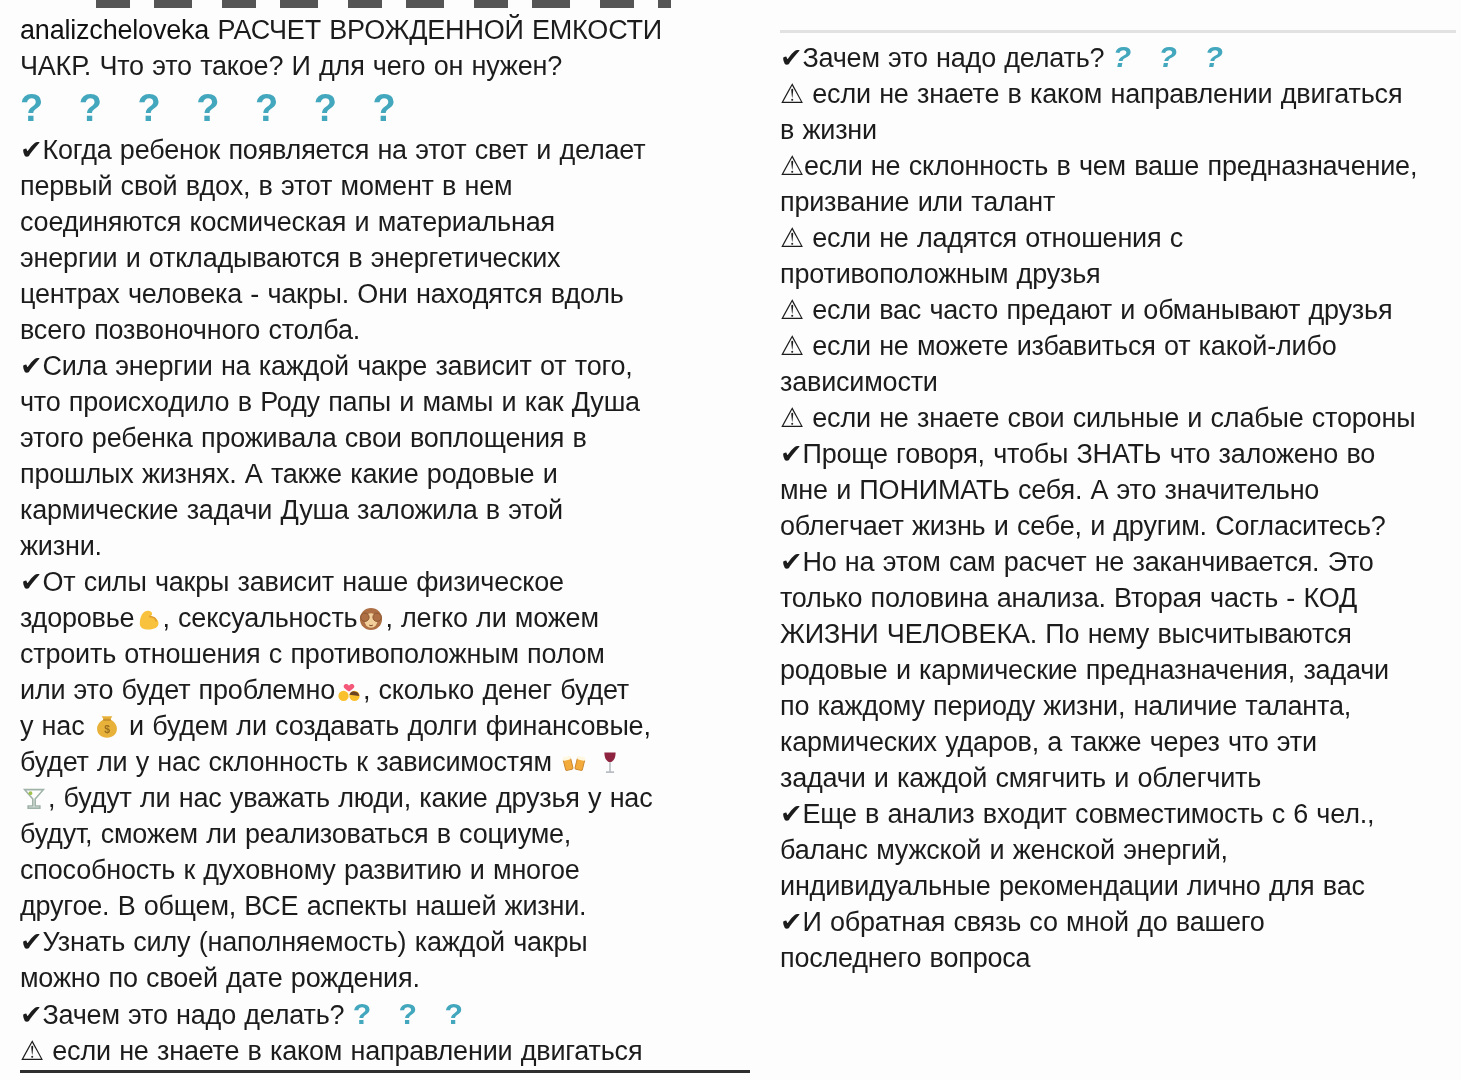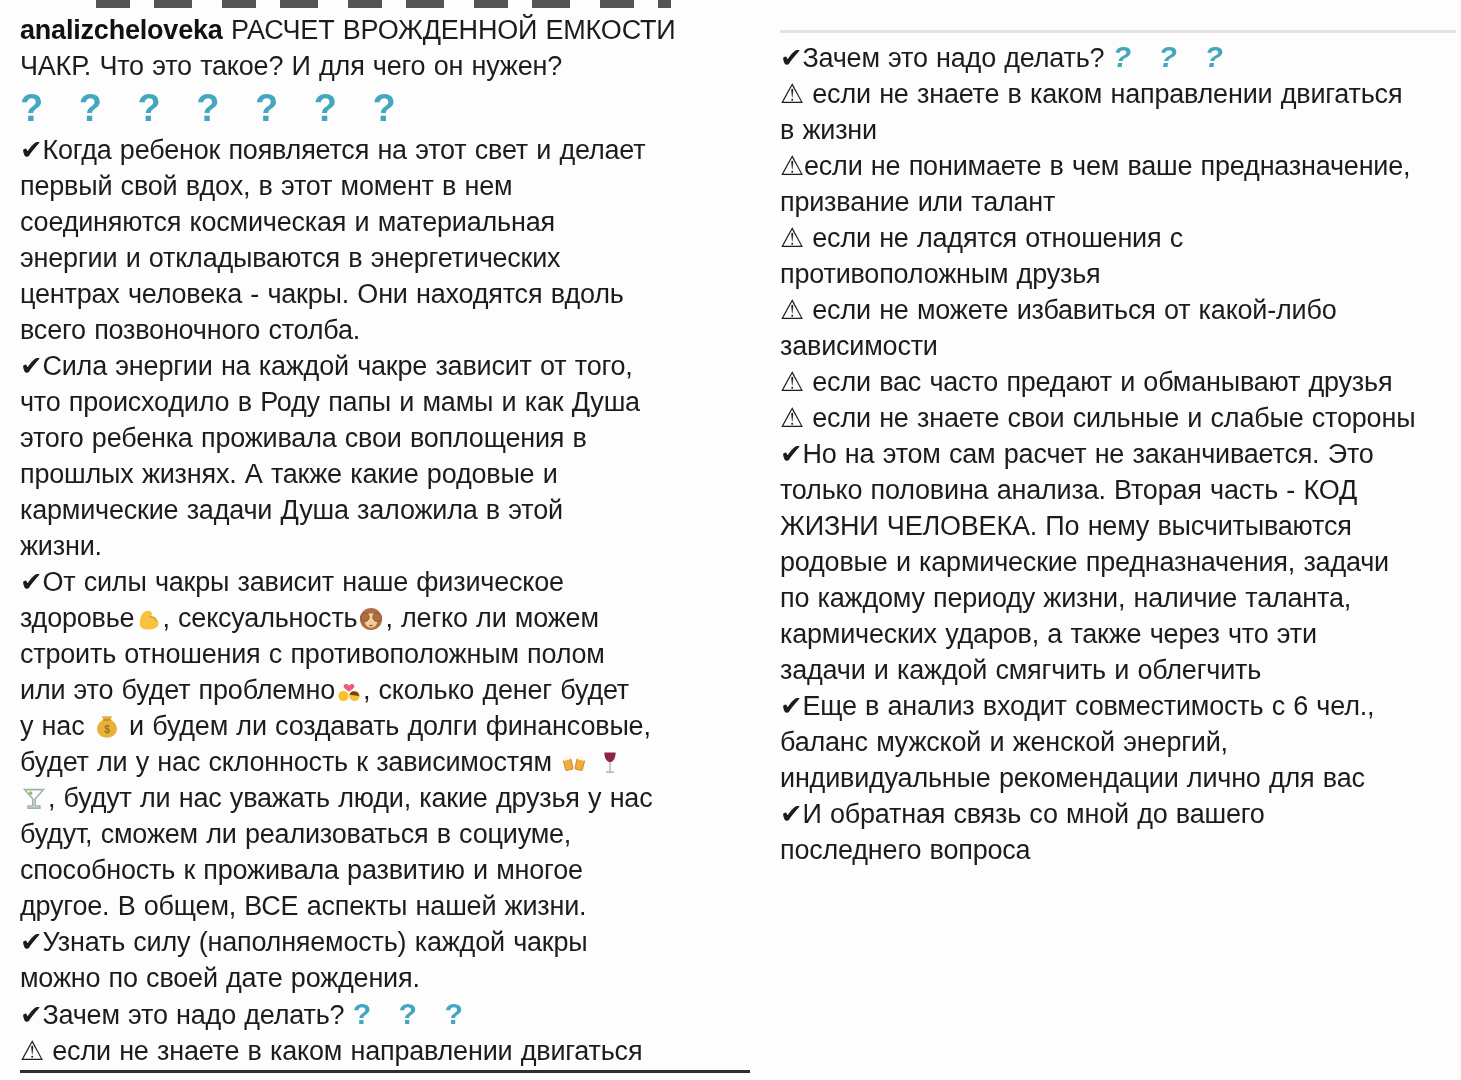--- a/index.html
+++ b/index.html
@@ -15,21 +15,21 @@
   .col-left{left:20px;top:12px;width:730px;}
   .col-right{left:780px;top:30px;width:676px;}
   .divider{border-top:3px solid #e2e2e2;margin-bottom:6px;}
   .para{
     font-size:27px;line-height:36px;letter-spacing:-0.2px;
     white-space:pre-line;word-spacing:1px;
   }
   .col-right .para{line-height:36px;}
   .para.qrow{font-size:38px;line-height:48px;}
   .para.underlined{border-bottom:3px solid #2e2e2e;padding-bottom:1px;}
-  .username{font-weight:bold;color:#111;cursor:pointer;}
+  .username{font-weight:normal;color:#111;cursor:pointer;}
   .qmarks{color:#43a7bd;font-weight:bold;letter-spacing:9px;font-size:1.12em;}
   .qrow .qmarks{letter-spacing:12px;font-size:1em;}
   .qmarks.qi{font-style:italic;}
   .emoji{display:inline-block;}
   .emoji svg{width:28px;height:28px;vertical-align:-6px;}
 </style>
 </head>
 <body>
 
 <div class="stage">
@@ -84,40 +84,43 @@
             </g>
           </svg></span><span> </span><span class="emoji"><svg viewBox="0 0 24 24" xmlns="http://www.w3.org/2000/svg">
             <path d="M7.2 3h9.6c0 4.8-1.7 7.8-4.8 8.4-3.1-.6-4.8-3.6-4.8-8.4z" fill="#8e2440"></path>
             <path d="M12 11.4V19M8.5 19.8h7" stroke="#b9bec4" stroke-width="1.4"></path>
           </svg></span><span>
 </span><span class="emoji"><svg viewBox="0 0 24 24" xmlns="http://www.w3.org/2000/svg">
             <path d="M4 4h16l-7 8v6h4v1.8H7V18h4v-6L4 4z" fill="none" stroke="#9fb3a8" stroke-width="1.4"></path>
             <circle cx="9" cy="7" r="1.6" fill="#9fc24e"></circle>
           </svg></span><span>, будут ли нас уважать люди, какие друзья у нас
 будут, сможем ли реализоваться в социуме,
-способность к проживала развитию и многое
+способность к духовному развитию и многое
 другое. В общем, ВСЕ аспекты нашей жизни.</span></div>
       <div class="para"><span>✔Узнать силу (наполняемость) каждой чакры
 можно по своей дате рождения.</span></div>
       <div class="para"><span>✔Зачем это надо делать? </span><span class="qmarks">? ? ?</span></div>
       <div class="para underlined"><span>⚠ если не знаете в каком направлении двигаться</span></div>
     </div>
   <div class="col col-right">
       <div class="divider"></div>
       <div class="para"><span>✔Зачем это надо делать? </span><span class="qmarks qi">? ? ?</span></div>
       <div class="para"><span>⚠ если не знаете в каком направлении двигаться
 в жизни</span></div>
-      <div class="para"><span>⚠если не понимаете в чем ваше предназначение,
+      <div class="para"><span>⚠если не склонность в чем ваше предназначение,
 призвание или талант</span></div>
       <div class="para"><span>⚠ если не ладятся отношения с
 противоположным друзья</span></div>
+      <div class="para"><span>⚠ если вас часто предают и обманывают друзья</span></div>
       <div class="para"><span>⚠ если не можете избавиться от какой-либо
 зависимости</span></div>
-      <div class="para"><span>⚠ если вас часто предают и обманывают друзья</span></div>
       <div class="para"><span>⚠ если не знаете свои сильные и слабые стороны</span></div>
+      <div class="para"><span>✔Проще говоря, чтобы ЗНАТЬ что заложено во
+мне и ПОНИМАТЬ себя. А это значительно
+облегчает жизнь и себе, и другим. Согласитесь?</span></div>
       <div class="para"><span>✔Но на этом сам расчет не заканчивается. Это
 только половина анализа. Вторая часть - КОД
 ЖИЗНИ ЧЕЛОВЕКА. По нему высчитываются
 родовые и кармические предназначения, задачи
 по каждому периоду жизни, наличие таланта,
 кармических ударов, а также через что эти
 задачи и каждой смягчить и облегчить</span></div>
       <div class="para"><span>✔Еще в анализ входит совместимость с 6 чел.,
 баланс мужской и женской энергий,
 индивидуальные рекомендации лично для вас</span></div>

